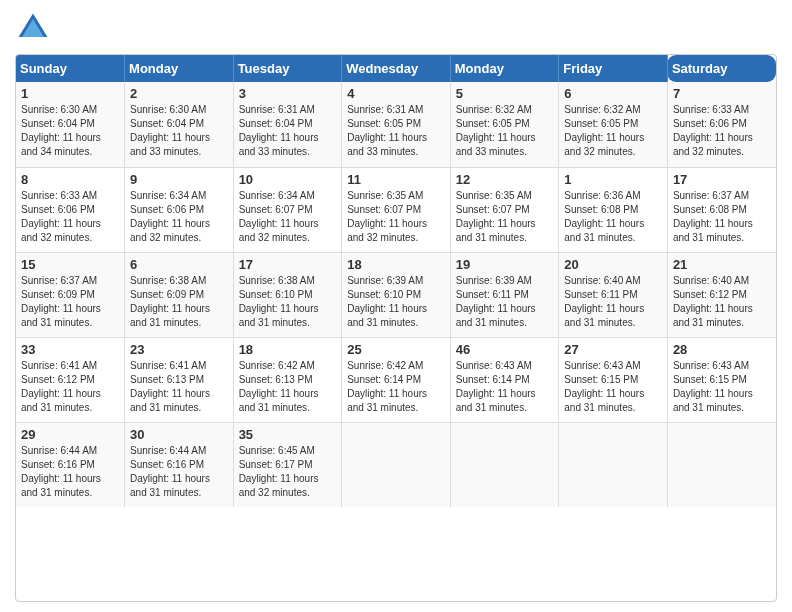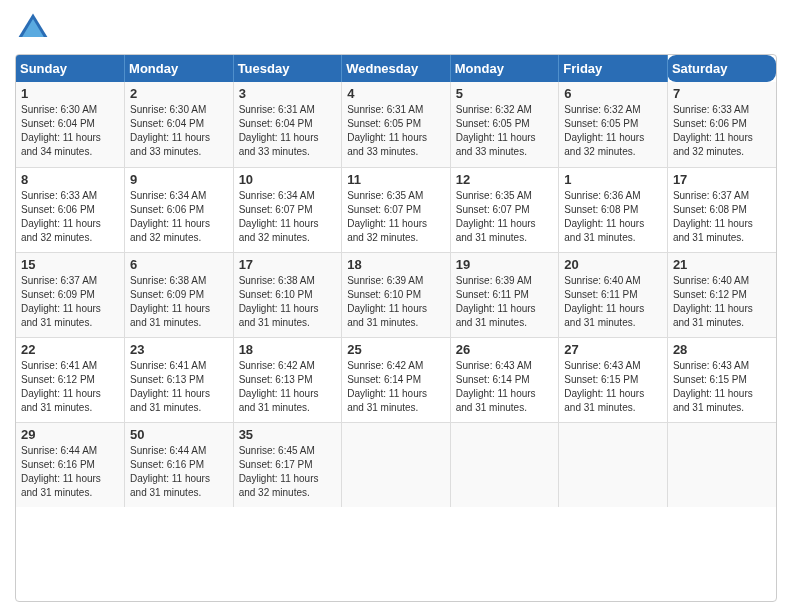--- a/index.html
+++ b/index.html
@@ -217,55 +217,55 @@
               <span class="day-num">20</span>
               <div class="cell-text">Sunrise: 6:40 AM<br>Sunset: 6:11 PM<br>Daylight: 11 hours<br>and 31 minutes.</div>
             </td>
             <td>
               <span class="day-num">21</span>
               <div class="cell-text">Sunrise: 6:40 AM<br>Sunset: 6:12 PM<br>Daylight: 11 hours<br>and 31 minutes.</div>
             </td>
           </tr>
           <tr>
             <td>
-              <span class="day-num">22</span>
+              <span class="day-num">33</span>
               <div class="cell-text">Sunrise: 6:41 AM<br>Sunset: 6:12 PM<br>Daylight: 11 hours<br>and 31 minutes.</div>
             </td>
             <td>
               <span class="day-num">23</span>
               <div class="cell-text">Sunrise: 6:41 AM<br>Sunset: 6:13 PM<br>Daylight: 11 hours<br>and 31 minutes.</div>
             </td>
             <td>
               <span class="day-num">18</span>
               <div class="cell-text">Sunrise: 6:42 AM<br>Sunset: 6:13 PM<br>Daylight: 11 hours<br>and 31 minutes.</div>
             </td>
             <td>
               <span class="day-num">25</span>
               <div class="cell-text">Sunrise: 6:42 AM<br>Sunset: 6:14 PM<br>Daylight: 11 hours<br>and 31 minutes.</div>
             </td>
             <td>
-              <span class="day-num">26</span>
+              <span class="day-num">46</span>
               <div class="cell-text">Sunrise: 6:43 AM<br>Sunset: 6:14 PM<br>Daylight: 11 hours<br>and 31 minutes.</div>
             </td>
             <td>
               <span class="day-num">27</span>
               <div class="cell-text">Sunrise: 6:43 AM<br>Sunset: 6:15 PM<br>Daylight: 11 hours<br>and 31 minutes.</div>
             </td>
             <td>
               <span class="day-num">28</span>
               <div class="cell-text">Sunrise: 6:43 AM<br>Sunset: 6:15 PM<br>Daylight: 11 hours<br>and 31 minutes.</div>
             </td>
           </tr>
           <tr>
             <td>
               <span class="day-num">29</span>
               <div class="cell-text">Sunrise: 6:44 AM<br>Sunset: 6:16 PM<br>Daylight: 11 hours<br>and 31 minutes.</div>
             </td>
             <td>
-              <span class="day-num">50</span>
+              <span class="day-num">30</span>
               <div class="cell-text">Sunrise: 6:44 AM<br>Sunset: 6:16 PM<br>Daylight: 11 hours<br>and 31 minutes.</div>
             </td>
             <td>
               <span class="day-num">35</span>
               <div class="cell-text">Sunrise: 6:45 AM<br>Sunset: 6:17 PM<br>Daylight: 11 hours<br>and 32 minutes.</div>
             </td>
             <td></td>
             <td></td>
             <td></td>
             <td></td>

